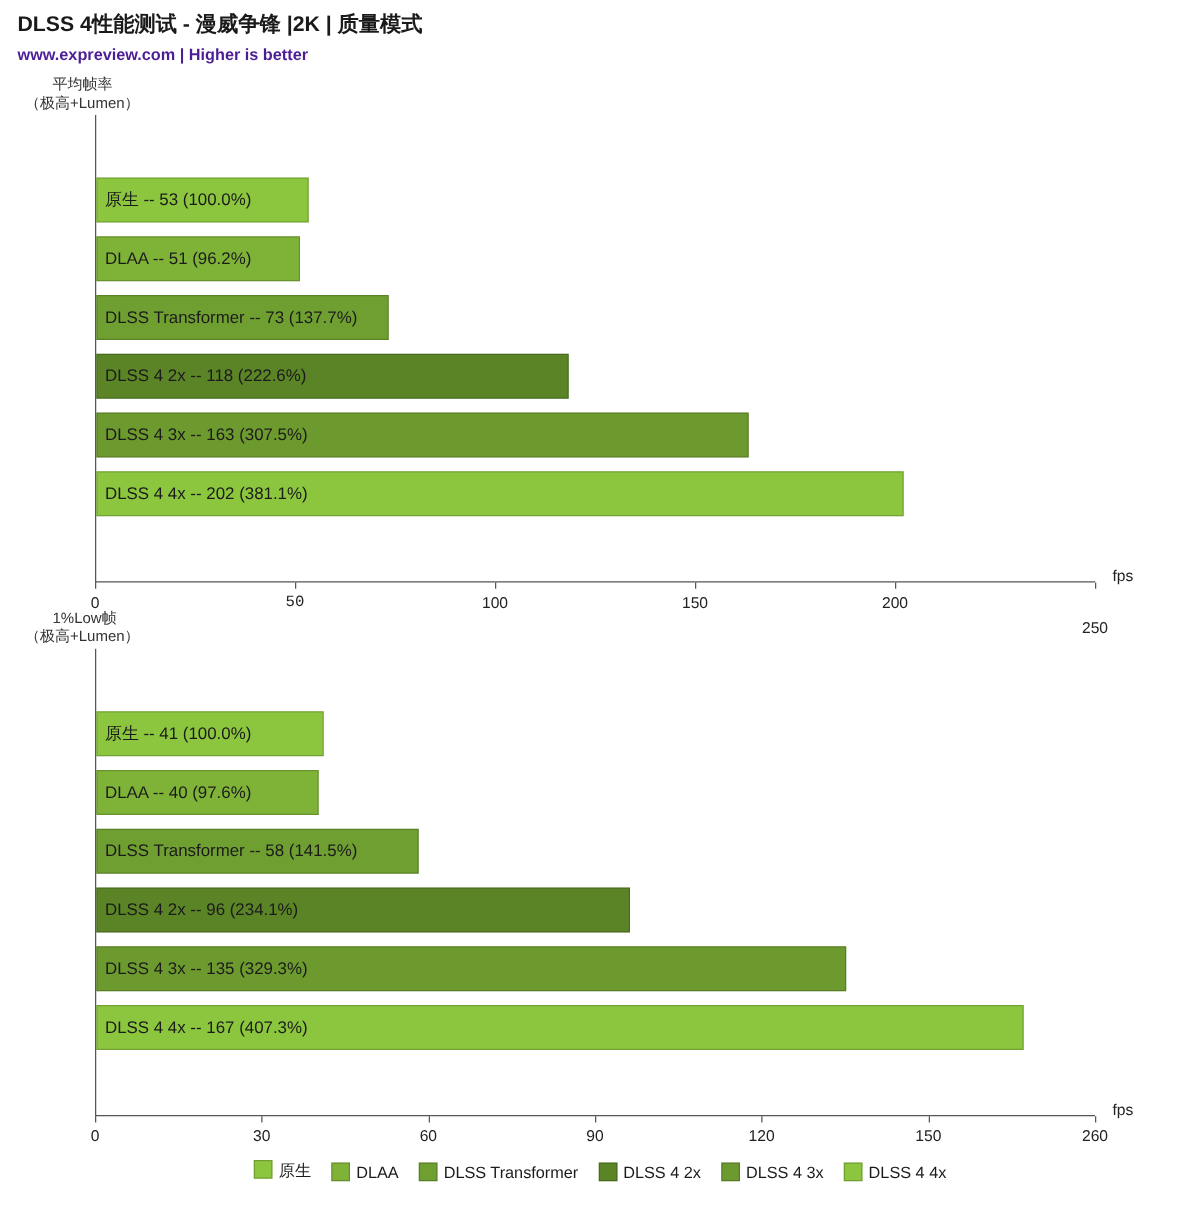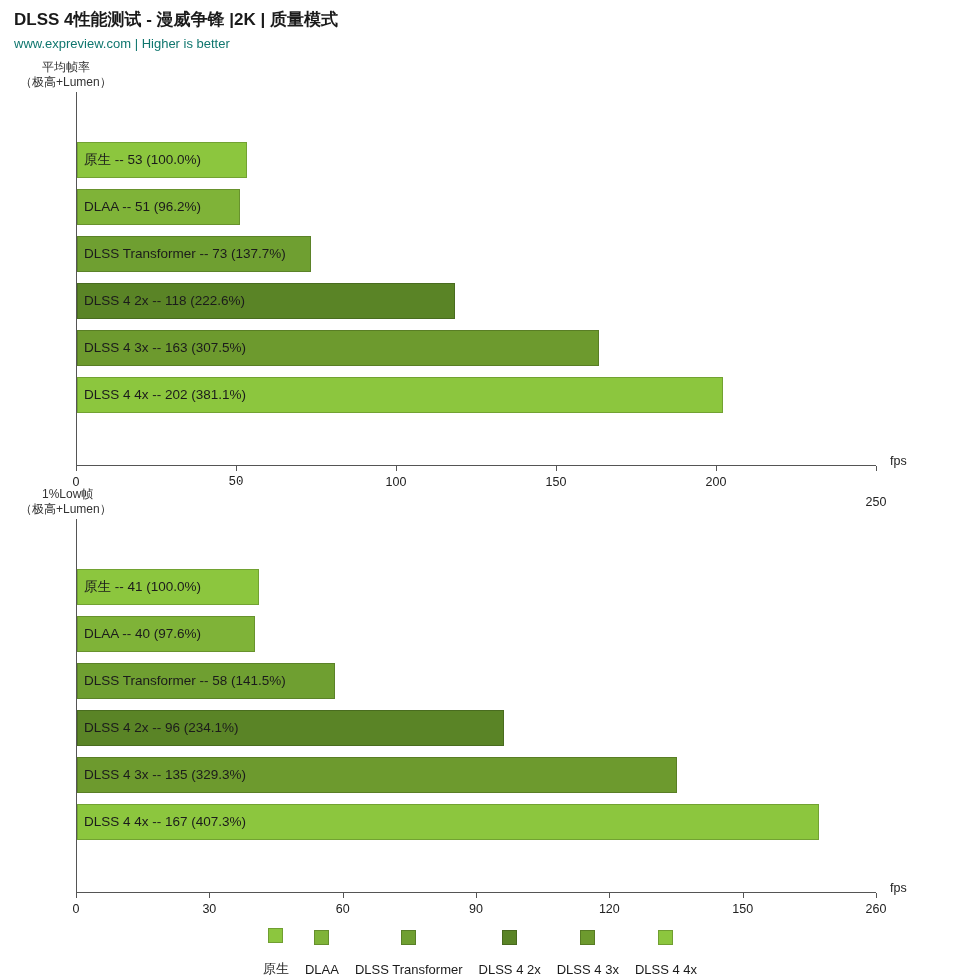--- a/index.html
+++ b/index.html
@@ -12,21 +12,21 @@
     overflow:hidden;
   }
   .title{
     position:absolute;left:14px;top:8px;
     font-size:17px;font-weight:bold;color:#1a1a1a;
     letter-spacing:0px;
     white-space:nowrap;
   }
   .subtitle{
     position:absolute;left:14px;top:36px;
-    font-size:13px;color:#0f766e;font-weight:normal;
+    font-size:13px;color:#4c1d95;font-weight:bold;
     white-space:nowrap;
   }
 
   
   .panel{position:absolute;left:0;}
   .panel .axis-label{
     position:absolute;
     font-size:12px;color:#333;line-height:15px;
     white-space:nowrap;text-align:left;
   }
@@ -65,21 +65,21 @@
   }
 
   
   .legend{
     position:absolute;
     left:0;width:960px;
     display:flex;justify-content:center;align-items:center;
     gap:16px;
     font-size:13px;color:#1b1b1b;
   }
-  .legend-item{display:flex;align-items:center;gap:17px;white-space:nowrap;flex-direction:column;}
+  .legend-item{display:flex;gap:5px;white-space:nowrap;}
   .swatch{width:13px;height:13px;display:inline-block;border:1px solid rgba(0,0,0,0.2);}
 </style>
 </head>
 <body>
 
 <div class="title">DLSS 4性能测试 - 漫威争锋 |2K | 质量模式</div>
 <div class="subtitle">www.expreview.com | Higher is better</div>
 
 <div id="chart-0" class="panel" style="top: 0px; left: 0px; width: 812px; height: 978px; pointer-events: none;">
     <div class="axis-label" style="left: 42px; top: 60px;">

